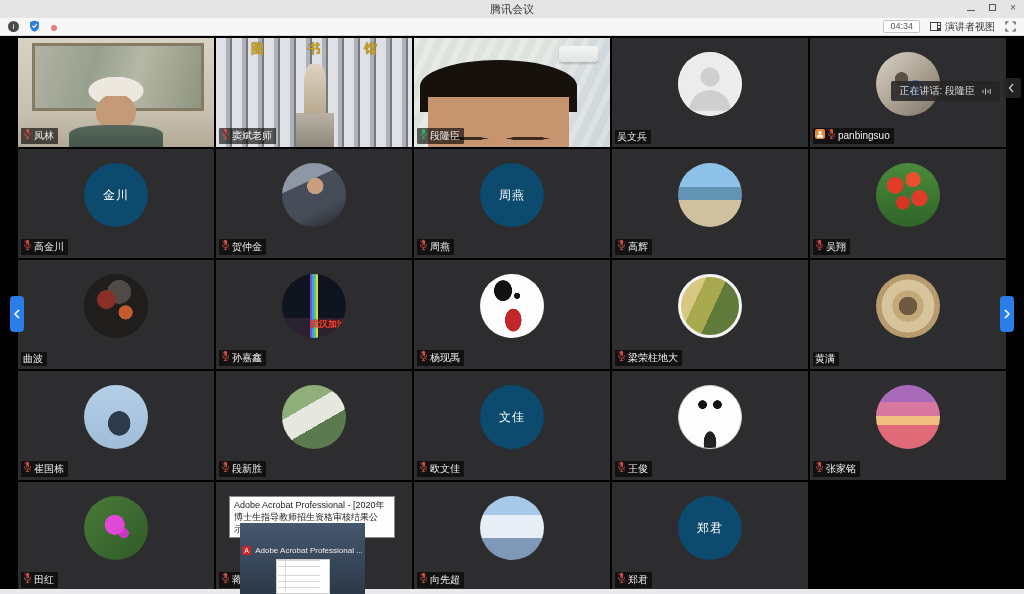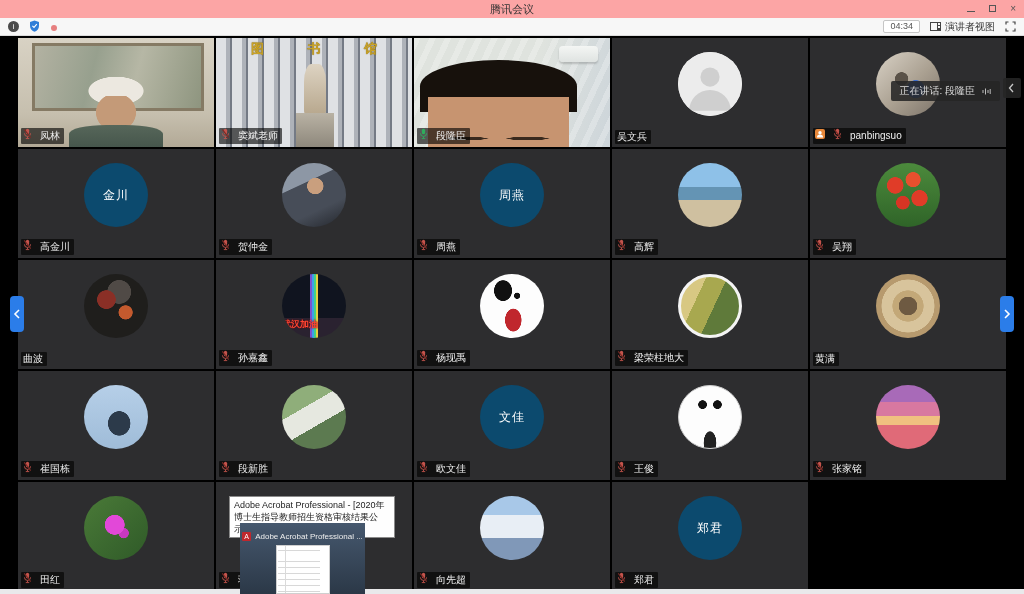--- a/index.html
+++ b/index.html
@@ -1,22 +1,22 @@
 <!DOCTYPE html>
 <html><head>
 <meta charset="utf-8">
 <style>
   * { box-sizing: border-box; margin: 0; padding: 0; }
   html,body { width:1024px; height:594px; overflow:hidden; background:#000;
     font-family:"Liberation Sans", sans-serif; }
 
   
-  .titlebar { height:18px; background:#fca5a5; position:relative;
+  .titlebar { height:18px; background:#e5e5e5; position:relative;
     display:flex; align-items:center; justify-content:center;
-    font-size:11px; color:#333; }
+    font-size:11px; color:#333;font-family:Liberation Mono, monospace; }
   .win-controls { position:absolute; right:4px; top:0; height:18px;
     display:flex; align-items:center; gap:14px; padding-right:4px; }
   .wc { color:#555; font-size:10px; line-height:10px; cursor:default; }
   .wc-min { width:8px; height:1px; background:#555; display:inline-block; }
   .wc-max { width:7px; height:7px; border:1px solid #555; display:inline-block; }
 
   .toolbar { height:18px; background:#f7f7f7; border-bottom:1px solid #dcdcdc;
     display:flex; align-items:center; padding:0 8px; gap:10px; }
   .tb-left { display:flex; align-items:center; gap:10px; }
   .info-ic { width:11px; height:11px; border-radius:50%; background:#4a4a4a;
@@ -32,21 +32,21 @@
     grid-auto-rows:109px; gap:2px; padding:2px 18px 0; }
   .tile { position:relative; background:#2d2d2f; overflow:hidden;
     display:flex; justify-content:center; align-items:flex-start; }
   .tile.active { box-shadow: inset 0 0 0 2px #27ae60; }
 
   .avatar { width:64px; height:64px; border-radius:50%; margin-top:14px;
     overflow:hidden; position:relative; flex:none; }
   .avatar.blue { background:#0c4a6e; color:#fff; display:flex;
     align-items:center; justify-content:center; font-size:12px; letter-spacing:1px; }
   .avatar.sil { background:#ececec; }
-  .ov-text { position:absolute; bottom:7px; left:0; right:0; text-align:left;
+  .ov-text { position:absolute; bottom:7px; left:0; right:0; text-align:right;
     color:#ff4633; font-size:9px; font-weight:bold; text-shadow:0 0 2px #6a0000; }
 
   
   .st-pottery { background: radial-gradient(circle at 62% 58%, #3f6fce 0 16%, transparent 17%),
     radial-gradient(circle at 40% 42%, #5a5248 0 12%, transparent 13%),
     linear-gradient(135deg,#d9d2c6,#a99f90 55%,#7b7268); }
   .st-portrait-dark { background: radial-gradient(circle at 52% 36%, #c99f7e 0 15%, transparent 16%),
     linear-gradient(155deg,#8d97a5 0 32%,#474d58 33% 68%,#23262c); }
   .st-seaside { background: linear-gradient(#8ec1e8 0 38%,#6494b4 38% 58%,#cfc0a0 58% 100%); }
   .st-fruits { background: radial-gradient(circle at 30% 35%, #e03c28 0 13%, transparent 14%),
@@ -119,21 +119,21 @@
     background:#17110c; border-radius:50% 50% 0 0; }
   .scene-duan .forehead { left:7%; bottom:0; width:72%; height:46%;
     background:#c79470; }
   .scene-duan .eyes { bottom:2%; left:14%; width:58%; height:12%;
     background:radial-gradient(ellipse at 22% 50%, #3a2a1e 0 16%, transparent 18%),
     radial-gradient(ellipse at 76% 50%, #3a2a1e 0 16%, transparent 18%); }
 
   
   .label { position:absolute; left:3px; bottom:3px; background:rgba(0,0,0,.62);
     color:#efefef; font-size:10px; line-height:14px; padding:0 4px 0 2px;
-    display:flex; align-items:center; gap:8px; white-space:nowrap;
+    display:flex; align-items:center; gap:2px; white-space:nowrap;
     max-width:94%; overflow:hidden; border-radius:1px; z-index:2; }
   .label svg { flex:none; }
 
   
   .speaking-toast { position:absolute; top:45px; right:24px; z-index:8;
     background:rgba(38,38,38,.88); color:#ddd; font-size:10px;
     padding:3px 8px; border-radius:2px; display:flex; align-items:center; gap:6px; }
   .toast-back { position:absolute; top:42px; right:3px; z-index:8;
     width:18px; height:20px; background:rgba(38,38,38,.88); border-radius:2px;
     display:flex; align-items:center; justify-content:center; cursor:pointer; }
@@ -143,21 +143,21 @@
   .pg.left  { left:10px;  border-radius:4px; }
   .pg.right { right:10px; border-radius:4px; }
 
   .pdf-tooltip { position:absolute; left:229px; top:460px; width:166px; z-index:7;
     background:#fefefe; border:1px solid #8a8a8a; color:#222;
     font-size:9px; line-height:12px; padding:2px 4px; }
   .pdf-preview { position:absolute; left:240px; top:487px; width:125px; height:71px;
     z-index:7; background:linear-gradient(#46586e,#2b3847);
     display:flex; flex-direction:column; align-items:center; overflow:hidden; }
   .pp-title { display:flex; align-items:center; gap:4px; color:#eee;
-    font-size:8px; margin-top:9px; white-space:nowrap; }
+    font-size:8px; margin-top:23px; white-space:nowrap; }
   .acro-ic { width:9px; height:9px; background:#c0272d; color:#fff; font-size:7px;
     display:flex; align-items:center; justify-content:center; border-radius:1px; }
   .pp-page { width:54px; flex:1; margin-top:4px; background:#fff;
     border:1px solid #cfcfcf;
     background-image:
       linear-gradient(90deg, transparent 0 8px, #dadada 8px 9px, transparent 9px),
       repeating-linear-gradient(#fff 0 5px, #d8d8d8 5px 6px);
     background-position:0 8px; background-repeat:no-repeat, repeat-y;
     background-size:100% 100%, 80% 100%; background-position:0 0, 10% 10px; }
 

